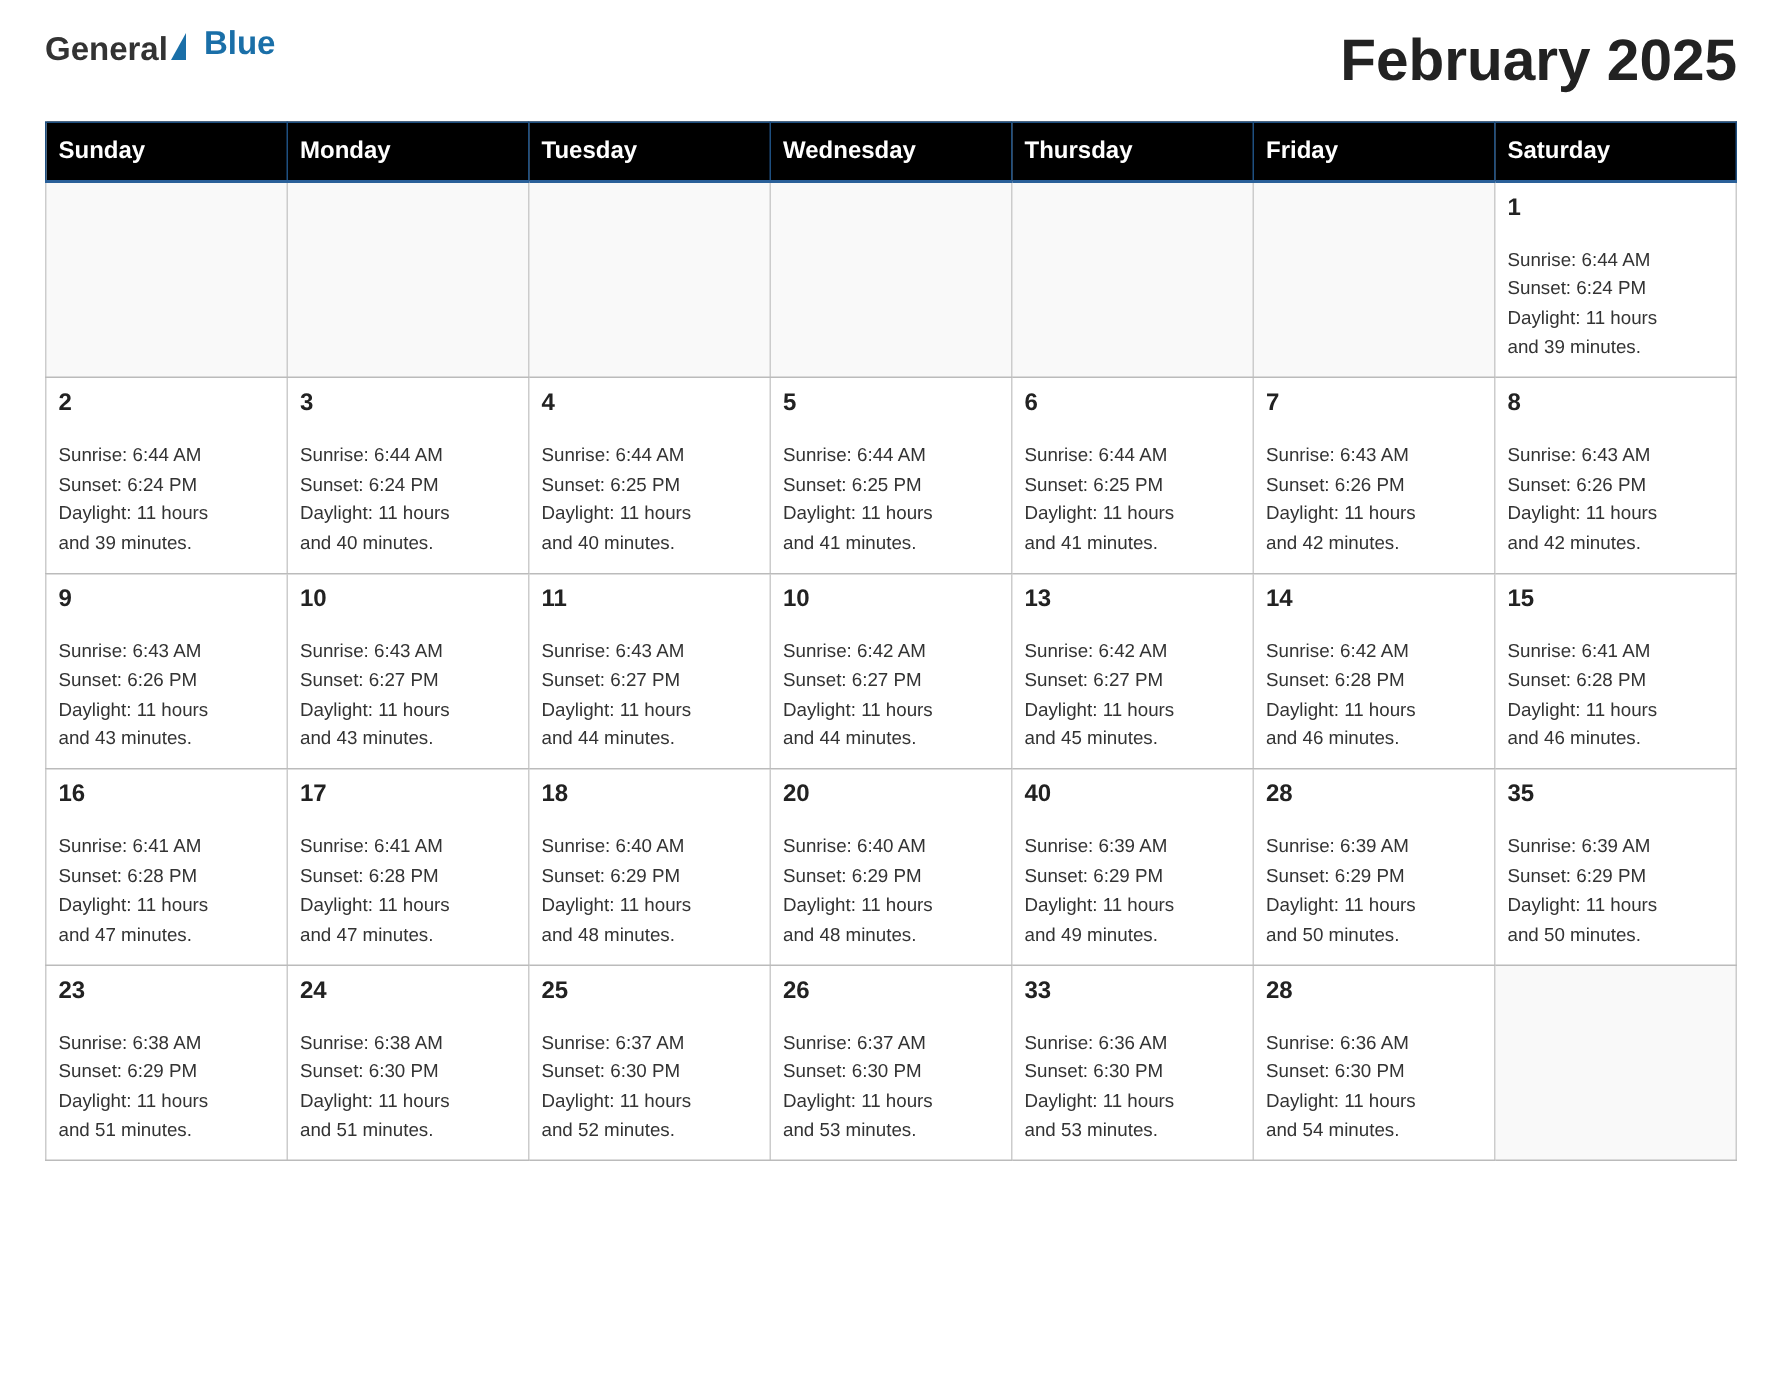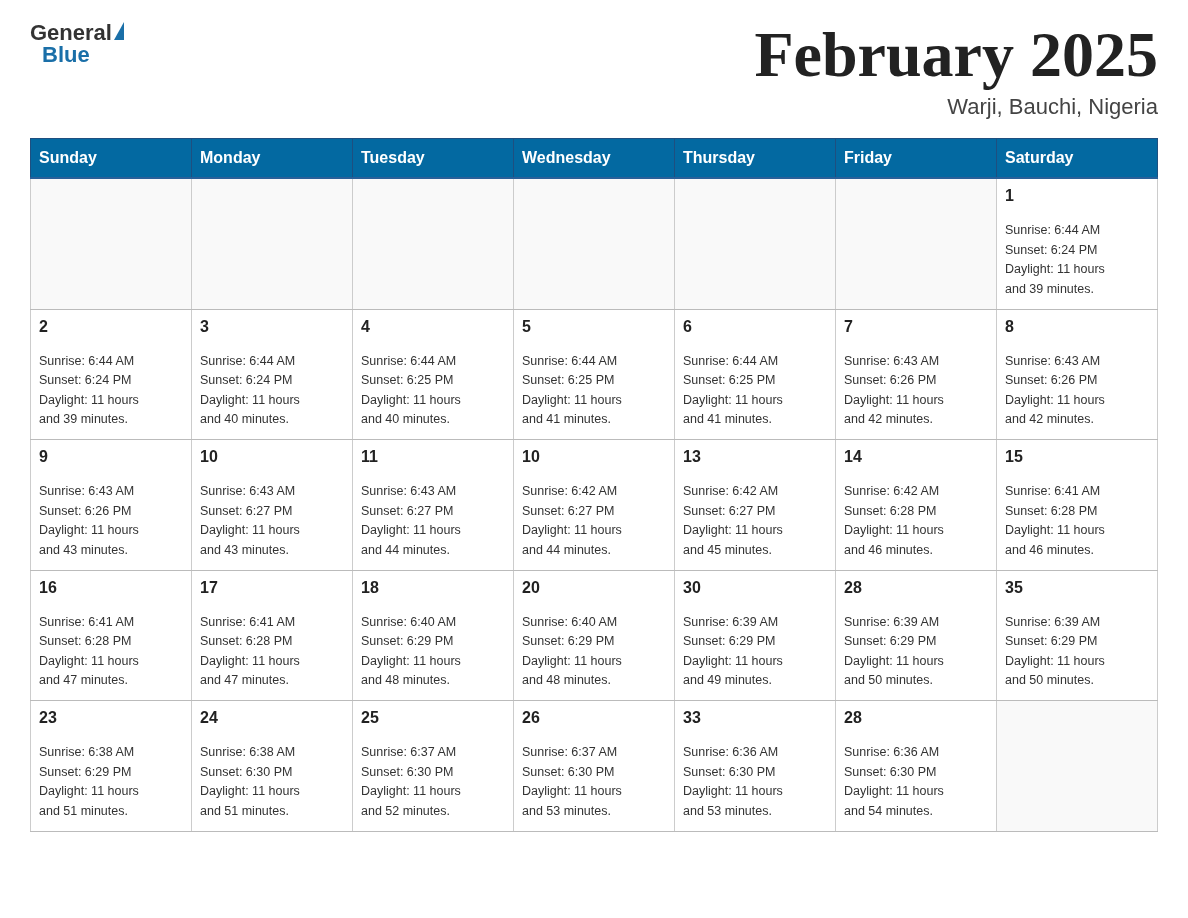--- a/index.html
+++ b/index.html
@@ -34,49 +34,48 @@
     .logo-text-blue {
       font-size: 22px;
       font-weight: bold;
       color: #1a6fa8;
       display: block;
       margin-top: -4px;
       margin-left: 12px;
     }
     .logo-wrapper {
       display: flex;
-      flex-direction: column;
+      flex-direction: row;
       justify-content: center;
     }
     .logo-top-row {
       display: flex;
       align-items: center;
     }
     .title-block {
       text-align: right;
     }
     .calendar-title {
-      font-size: 64px;
+      font-size: 39px;
       font-weight: bold;
       color: #222;
       line-height: 1.1;
-      font-family: Liberation Serif, serif;
     }
     .calendar-subtitle {
       font-size: 22px;
       color: #444;
       margin-top: 4px;
     }
     .calendar-table {
       width: 100%;
       border-collapse: collapse;
       table-layout: fixed;
     }
     .calendar-table thead tr th {
-      background-color: #0369a1;
+      background-color: #000000;
       color: #fff;
       font-size: 16px;
       font-weight: bold;
       padding: 10px 8px;
       text-align: left;
       border: 1px solid #1e4f80;
     }
     .calendar-table tbody tr td {
       vertical-align: top;
       border: 1px solid #ccc;
@@ -116,21 +115,20 @@
 <div class="header">
   <div class="logo-wrapper">
     <div class="logo-top-row">
       <span class="logo-text-general">General</span>
       <span class="logo-triangle"></span>
     </div>
     <span class="logo-text-blue">Blue</span>
   </div>
   <div class="title-block">
     <div class="calendar-title">February 2025</div>
-    <div class="calendar-subtitle">Warji, Bauchi, Nigeria</div>
   </div>
 </div>
 
 <table class="calendar-table">
   <thead>
     <tr>
     <th>Sunday</th>
         <th>Monday</th>
         <th>Tuesday</th>
         <th>Wednesday</th>
@@ -280,21 +278,21 @@
 and 48 minutes.</div>
         </td>
         <td>
           <span class="day-number">20</span>
           <div class="day-info" style="white-space: pre-line;">Sunrise: 6:40 AM
 Sunset: 6:29 PM
 Daylight: 11 hours
 and 48 minutes.</div>
         </td>
         <td>
-          <span class="day-number">30</span>
+          <span class="day-number">40</span>
           <div class="day-info" style="white-space: pre-line;">Sunrise: 6:39 AM
 Sunset: 6:29 PM
 Daylight: 11 hours
 and 49 minutes.</div>
         </td>
         <td>
           <span class="day-number">28</span>
           <div class="day-info" style="white-space: pre-line;">Sunrise: 6:39 AM
 Sunset: 6:29 PM
 Daylight: 11 hours

